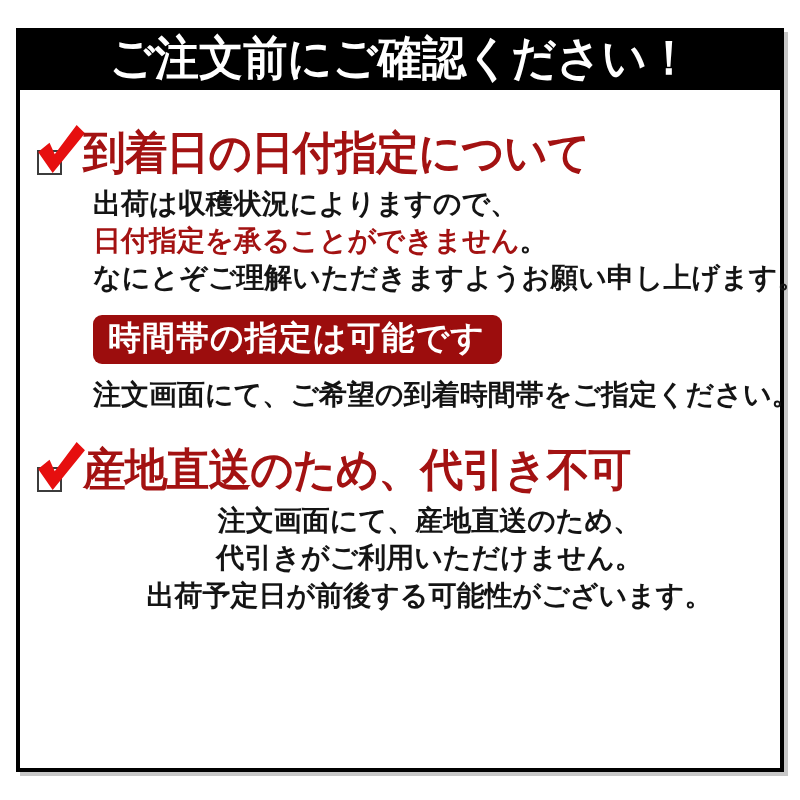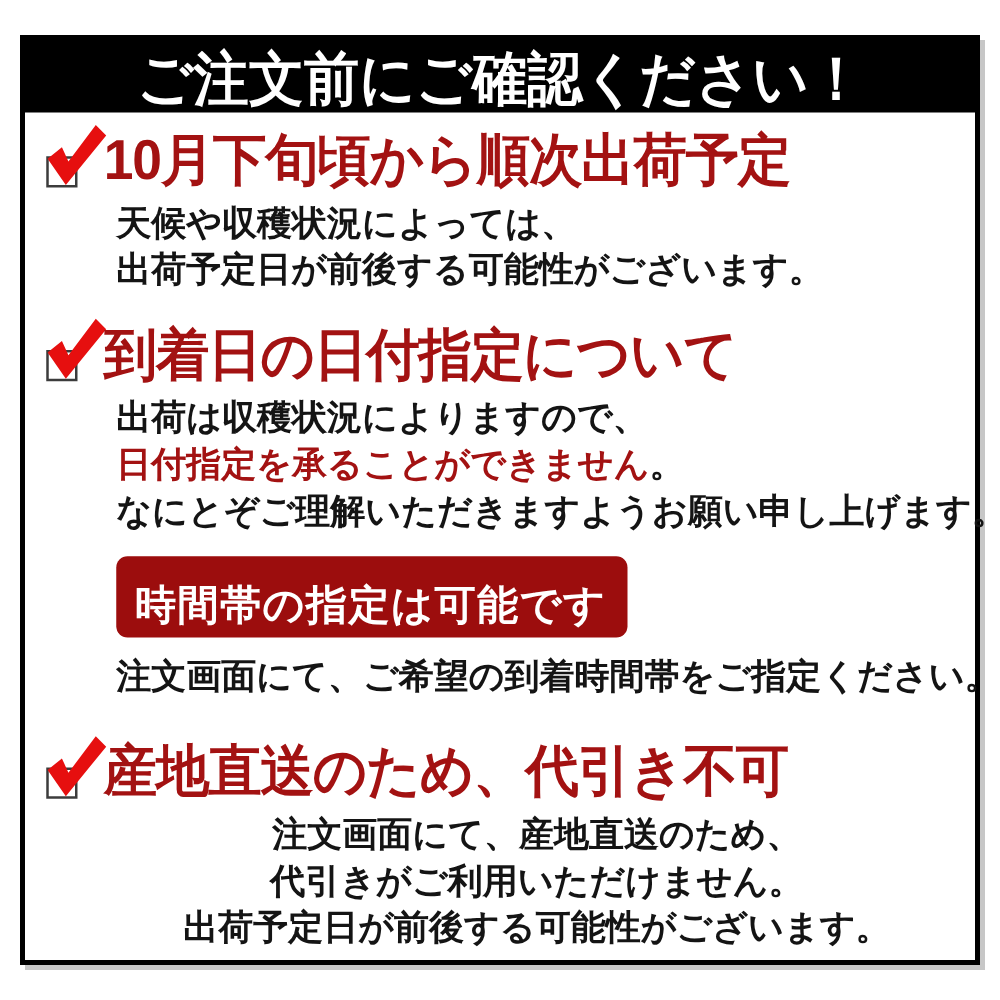--- a/index.html
+++ b/index.html
@@ -20,21 +20,21 @@
     width: 768px; height: 744px;
     box-sizing: border-box;
     border: 4px solid #000000;
     background: #ffffff;
     box-shadow: 4px 4px 0 rgba(0,0,0,0.22);
   }
   .header {
     height: 58px;
     background: #000000;
     display: flex;
-    align-items: flex-start;
+    align-items: flex-end;
     justify-content: center;
     overflow: visible;
   }
   .header-title {
     color: #ffffff;
     font-size: 47px;
     font-weight: 900;
     letter-spacing: 0px;
     transform: scaleX(0.94);
     white-space: nowrap;
@@ -92,52 +92,39 @@
   .em-period { color: #141414; }
 
   .badge-row { margin: 18px 0 0 58px; }
   .time-badge {
     display: inline-block;
     background: #9c0d0d;
     color: #ffffff;
     font-size: 33px;
     font-weight: 800;
     line-height: 1.1;
-    padding: 21px 17px 8px 15px;
+    padding: 5px 17px 8px 15px;
     border-radius: 9px;
     letter-spacing: 1px;
     white-space: nowrap;
   }
   .badge-note { margin-top: 12px; }
 </style>
 </head>
 <body>
 
 <div class="canvas">
   <div class="frame">
 
     <div class="header">
       <span class="header-title">ご注文前にご確認ください！</span>
     </div>
 
     <div class="content">
 
-      <div class="section">
-        <div class="head-row">
-          <span class="checkwrap">
-            <span class="cbox"></span>
-            <svg viewBox="0 0 48 48">
-              <polygon points="2,26 13,17 18,28 39,0 47,8 16,46" fill="#e60f0f"></polygon>
-            </svg>
-          </span>
-          <h2 class="sec-heading">10月下旬頃から順次出荷予定</h2>
-        </div>
-        <p class="body-line body-first">天候や収穫状況によっては、</p>
-        <p class="body-line">出荷予定日が前後する可能性がございます。</p>
-      </div>
 
       <div class="section gap-mid">
         <div class="head-row">
           <span class="checkwrap">
             <span class="cbox"></span>
             <svg viewBox="0 0 48 48">
               <polygon points="2,26 13,17 18,28 39,0 47,8 16,46" fill="#e60f0f"></polygon>
             </svg>
           </span>
           <h2 class="sec-heading">到着日の日付指定について</h2>

